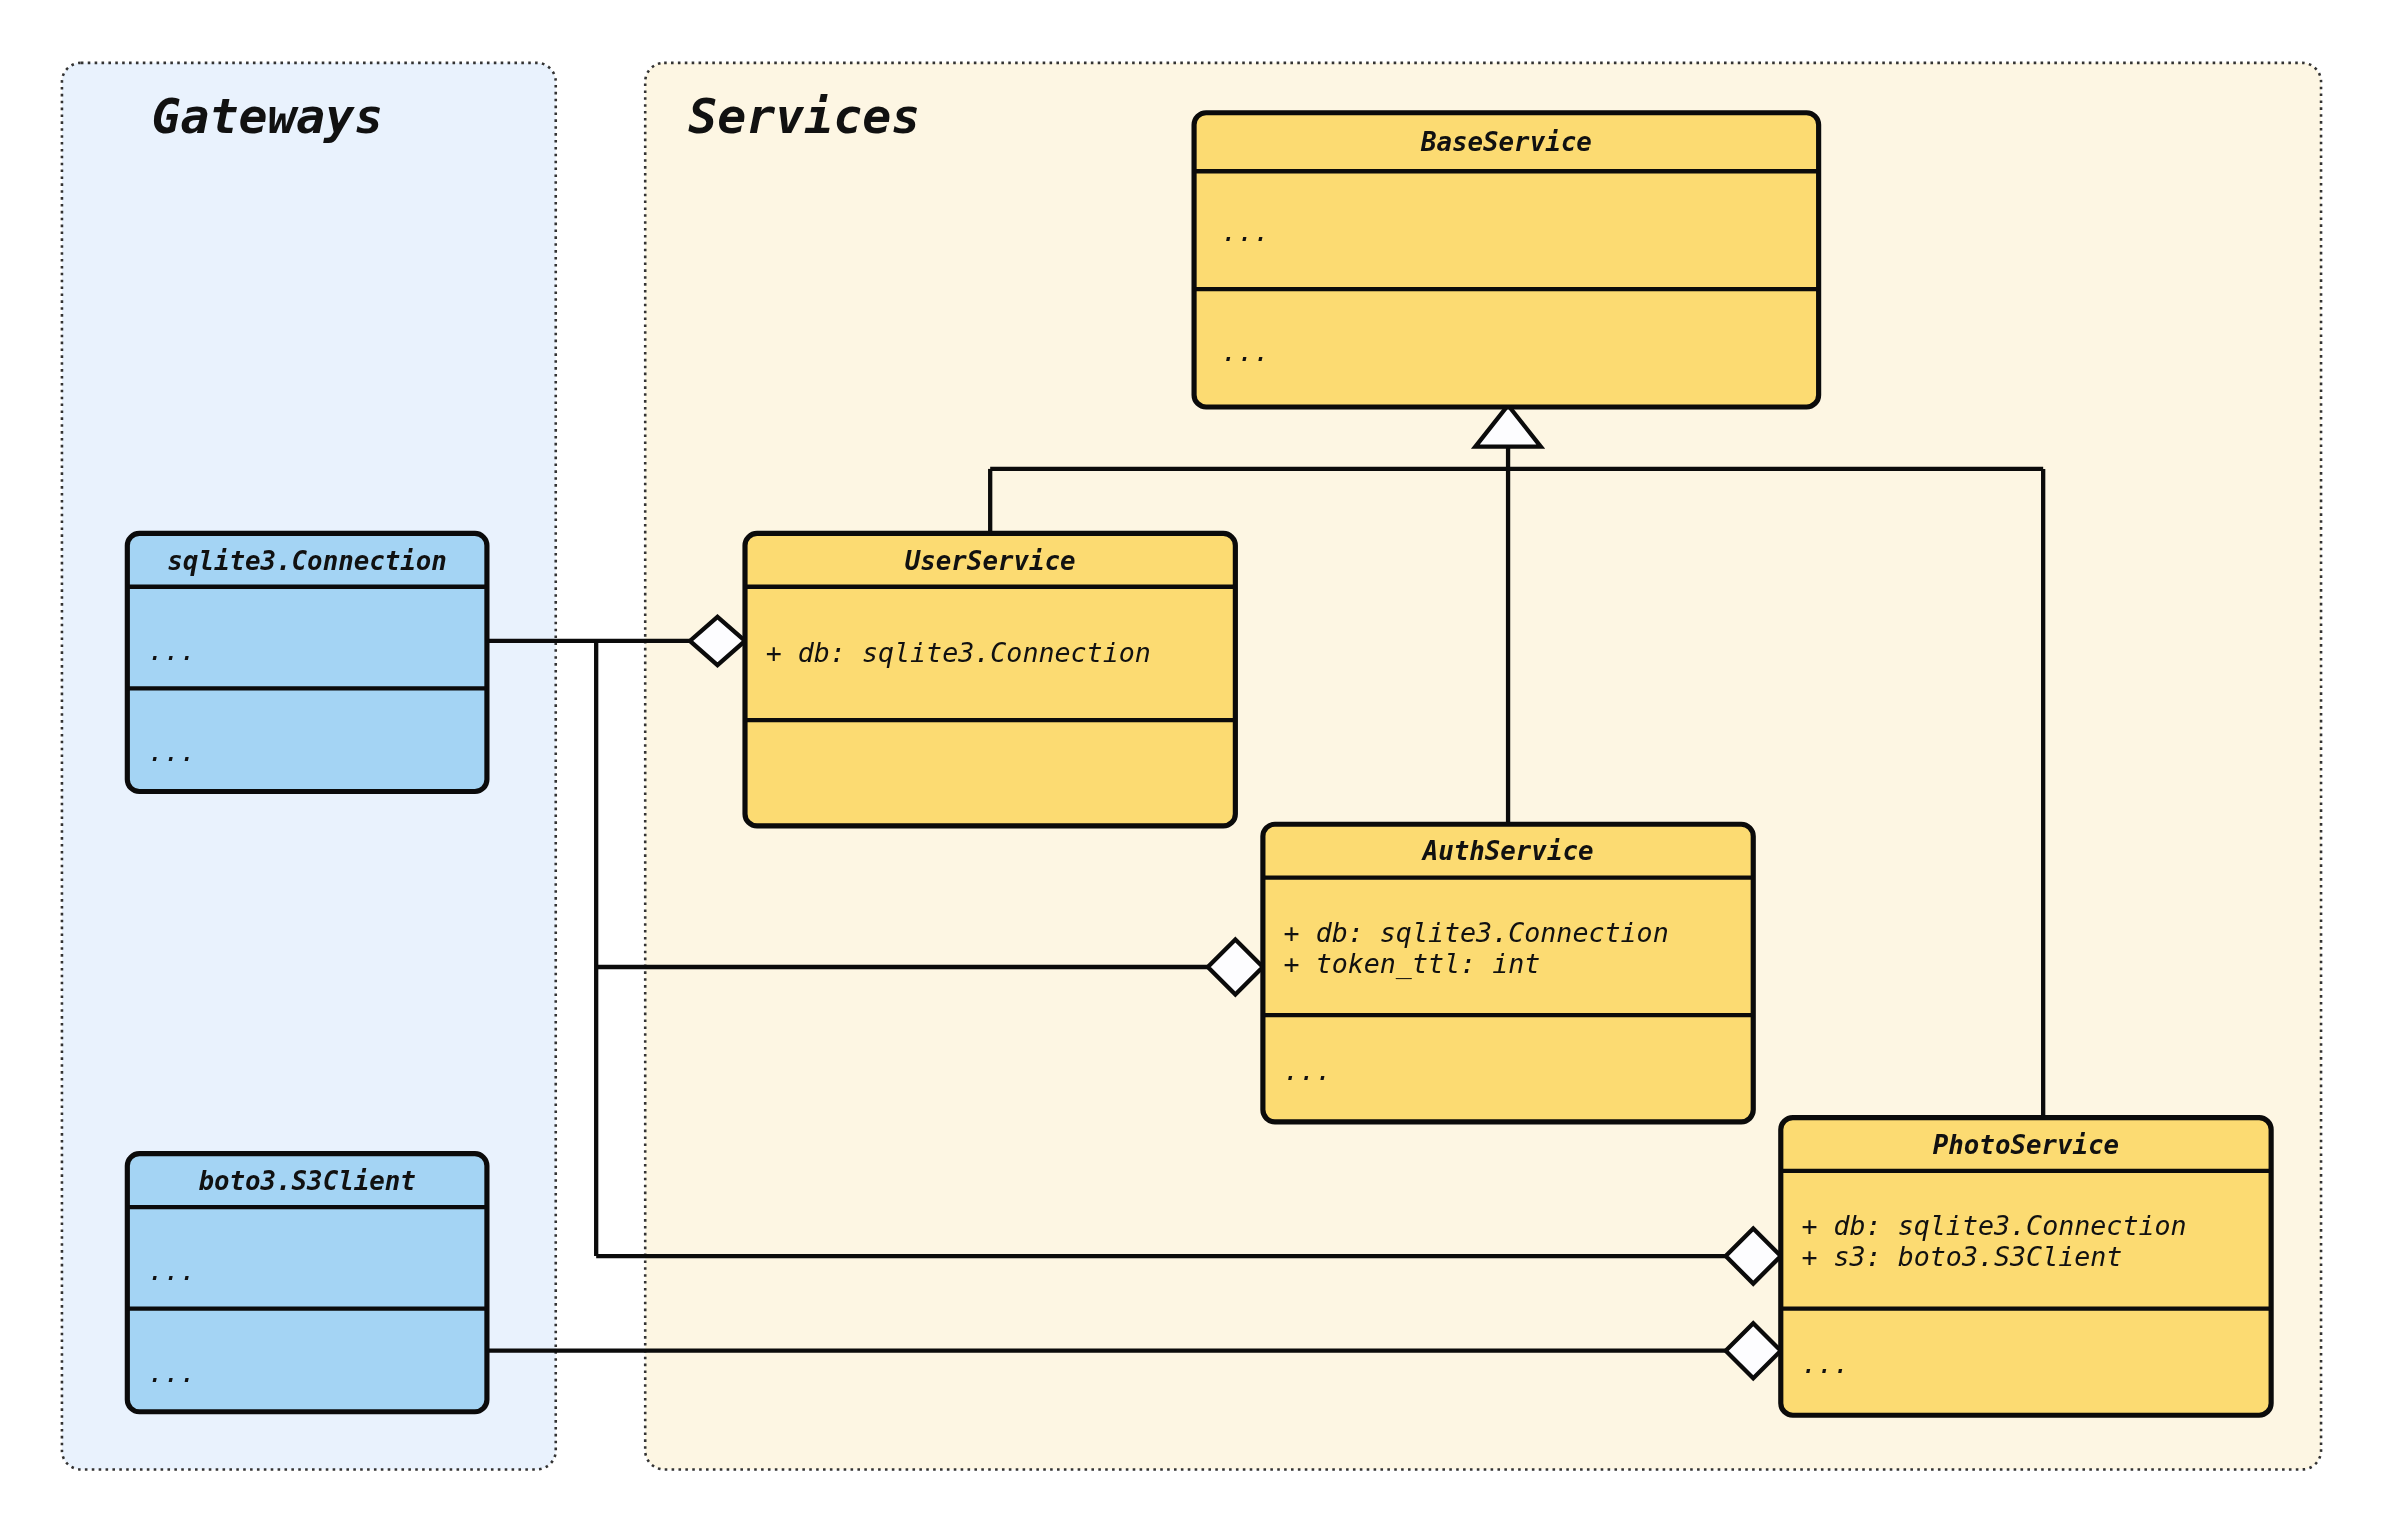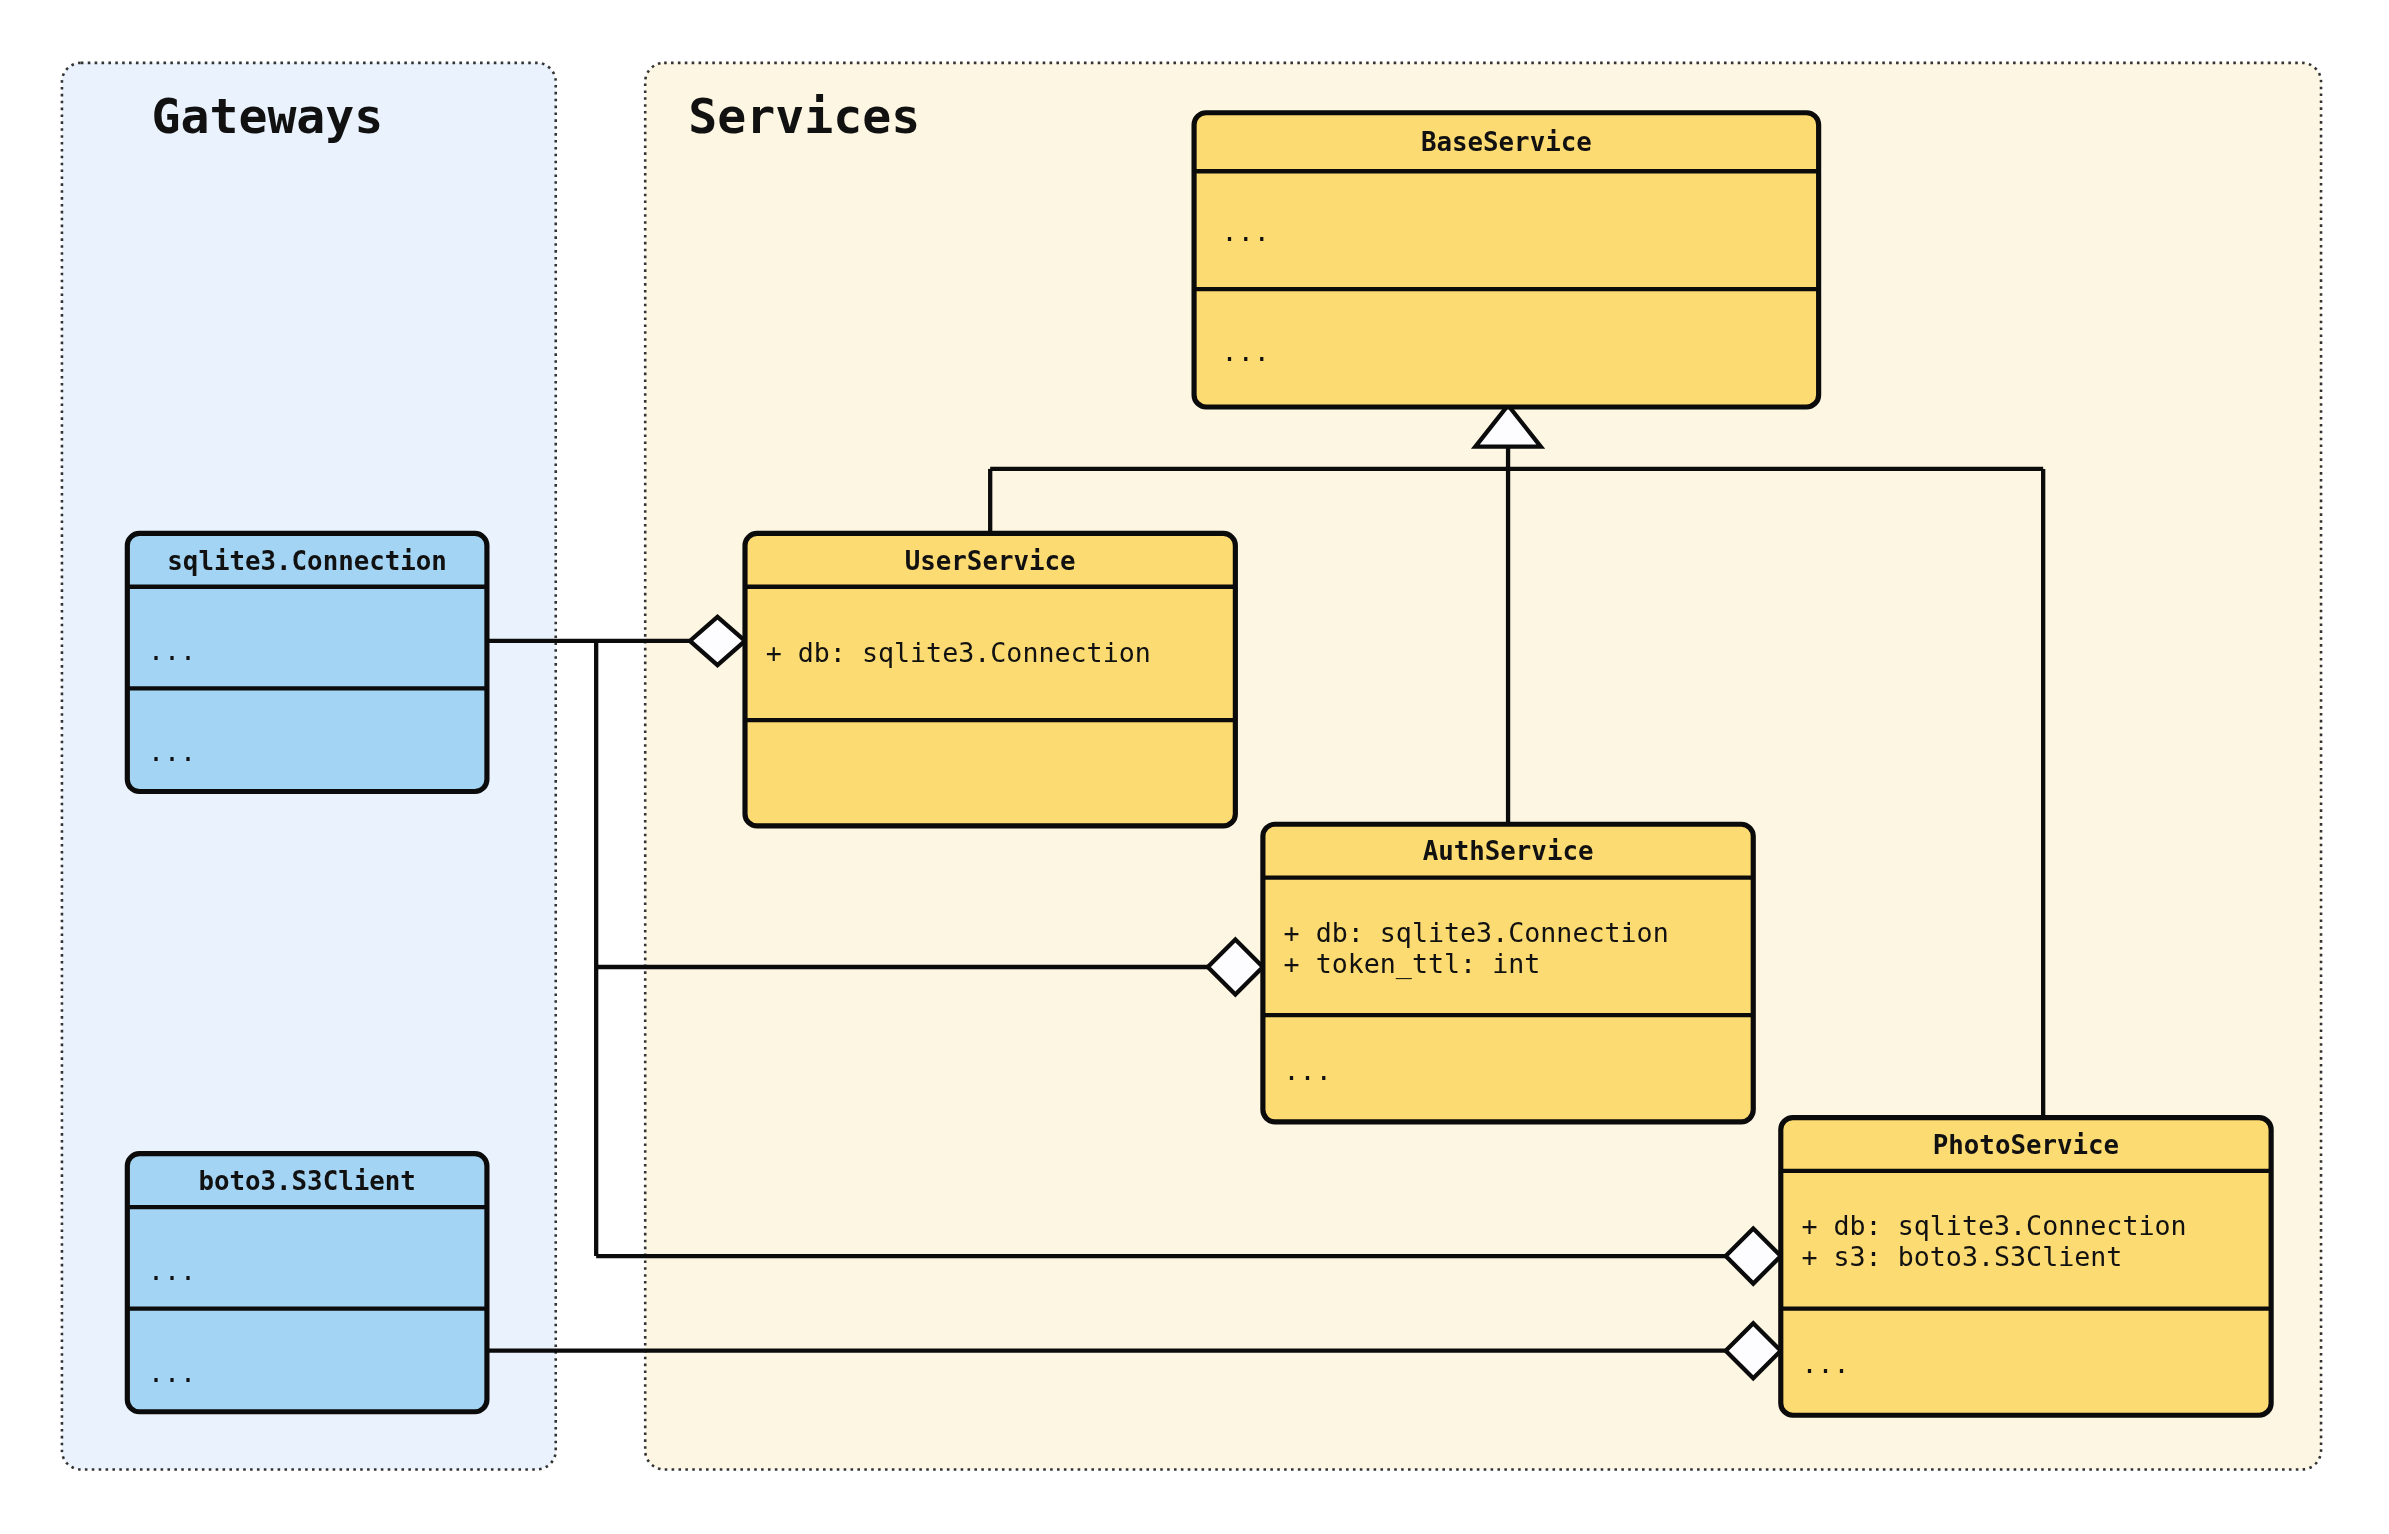--- a/index.html
+++ b/index.html
@@ -10,20 +10,21 @@
   body {
     width: 2389px;
     height: 1534px;
     font-family: "DejaVu Sans Mono", monospace;
     overflow: hidden;
   }
   #diagram-root {
     position: relative;
     width: 2389px;
     height: 1534px;
+    font-style: italic;
   }
   svg.canvas {
     position: absolute;
     top: 0; left: 0;
     width: 2389px;
     height: 1534px;
   }
   .pkg-title {
     font-family: "DejaVu Sans Mono", monospace;
     font-weight: bold;

